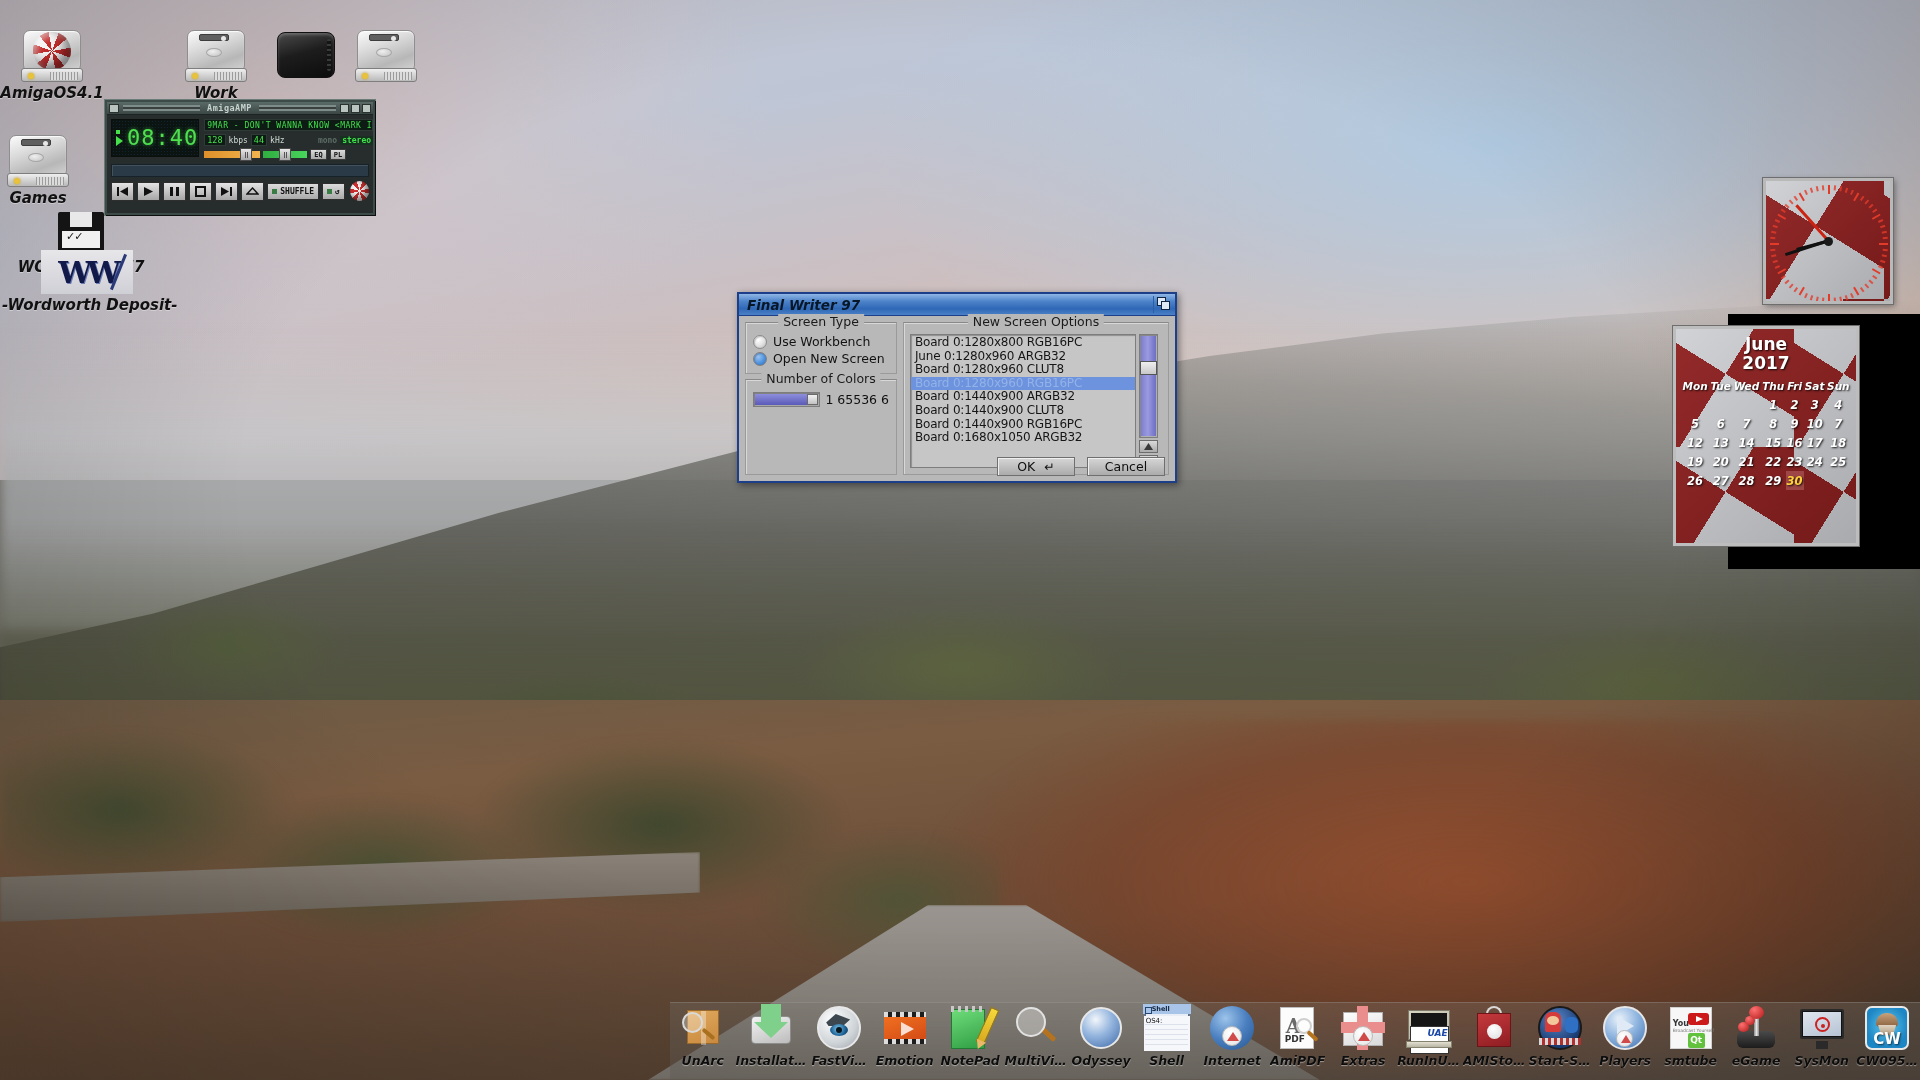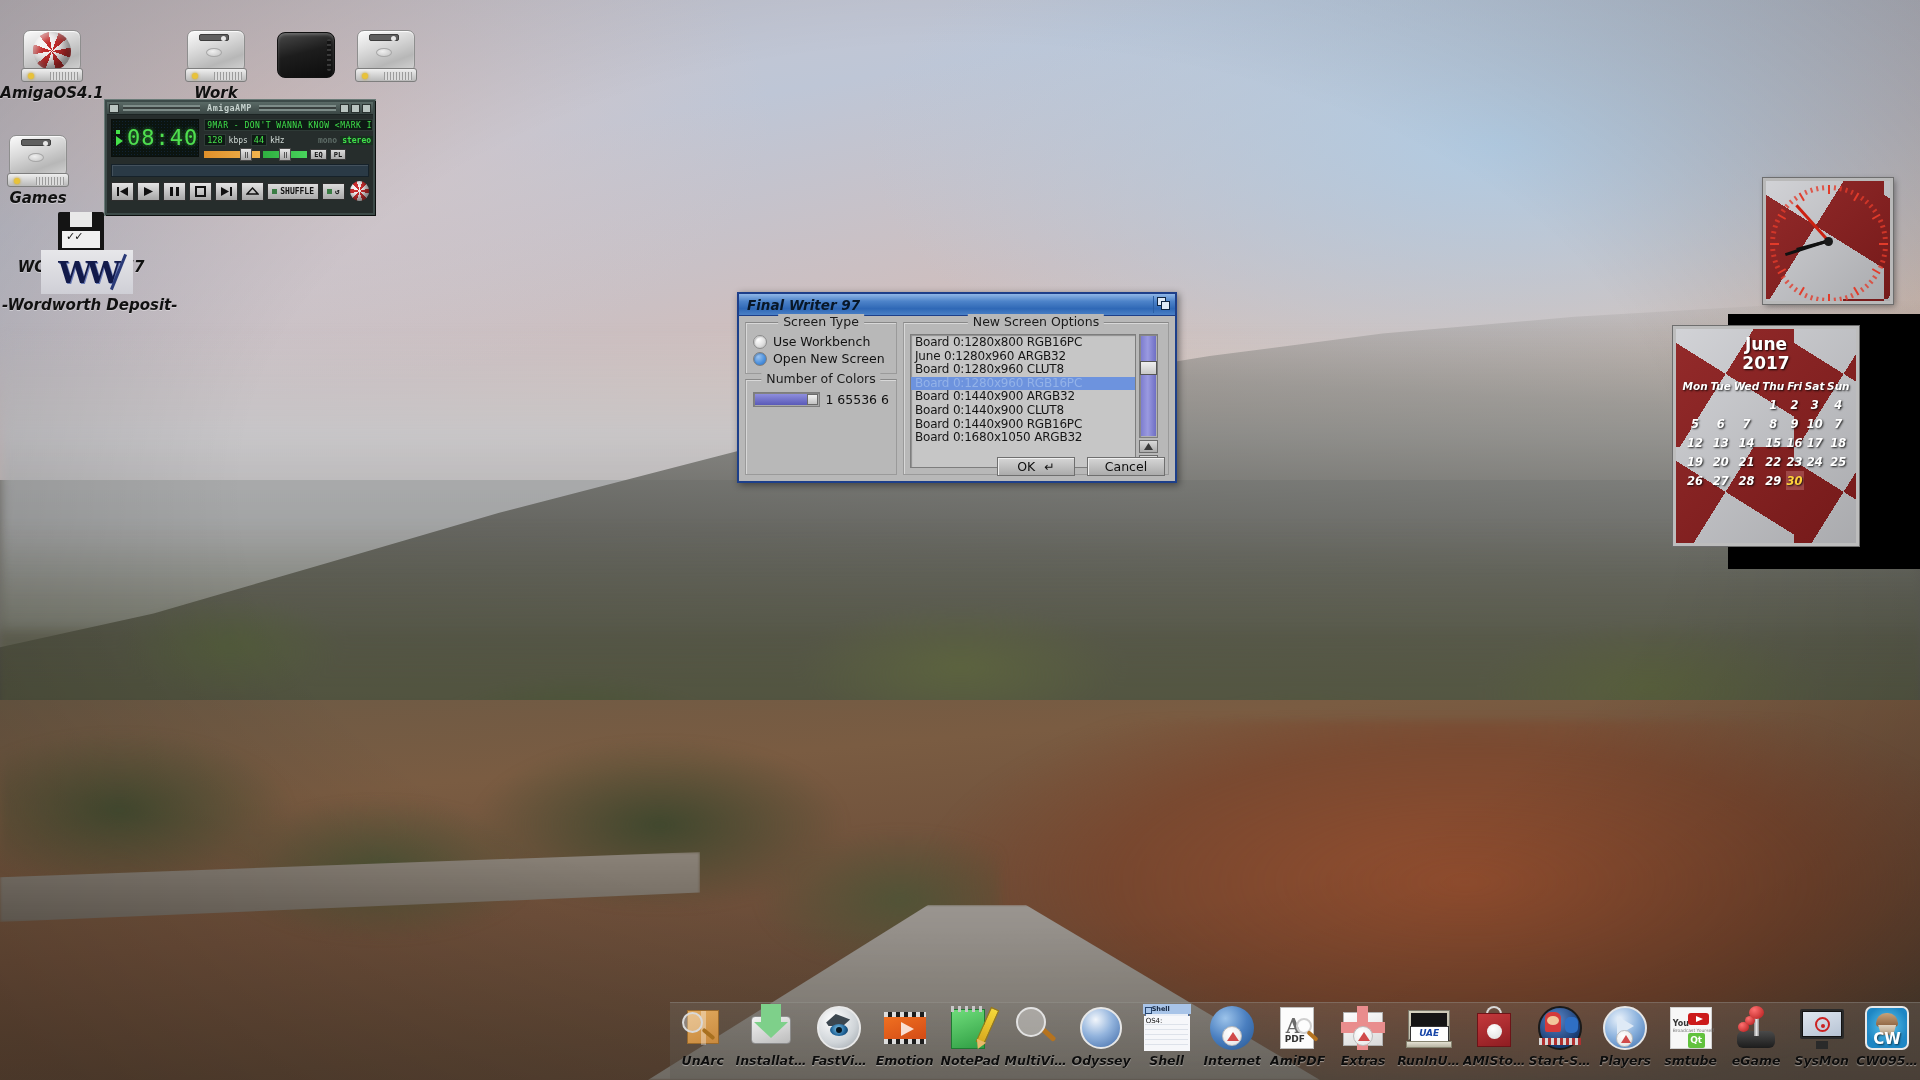--- a/index.html
+++ b/index.html
@@ -397,22 +397,22 @@
     background:linear-gradient(160deg,#fdfdfd,#dadada);border:1px solid #b0b0b0;}
   .ic-ext .rb1{position:absolute;left:18px;top:2px;width:11px;height:44px;background:#e98d8d;}
   .ic-ext .rb2{position:absolute;left:2px;top:18px;width:44px;height:11px;background:#e98d8d;}
   .ic-ext .amiga{position:absolute;left:14px;top:22px;width:20px;height:20px;border-radius:50%;
     background:radial-gradient(circle at 40% 32%,#fff,#e3e3e3);border:1px solid #bbb;}
   .ic-ext .amiga::after{content:"";position:absolute;left:4px;top:5px;width:0;height:0;
     border-left:6px solid transparent;border-right:6px solid transparent;border-bottom:9px solid #d04a4a;}
   .ic-uae .mon{position:absolute;left:3px;top:6px;width:42px;height:30px;
     background:linear-gradient(160deg,#d8d4c2,#b5b1a0);border:1px solid #7d7a6c;}
   .ic-uae .scr{position:absolute;left:6px;top:9px;width:36px;height:20px;background:#151515;}
-  .ic-uae .badge{position:absolute;left:5px;top:22px;width:39px;height:19px;background:#fff;border:1px solid #333;
-    font-size:9px;font-weight:bold;font-style:italic;color:#1a47a8;text-align:center;line-height:12px;}
+  .ic-uae .badge{position:absolute;left:5px;top:22px;width:39px;height:28px;background:#fff;border:1px solid #333;
+    font-size:9px;font-weight:bold;font-style:italic;color:#1a47a8;text-align:right;line-height:12px;}
   .ic-uae .kbd{position:absolute;left:1px;bottom:4px;width:46px;height:7px;
     background:linear-gradient(180deg,#e3e0d2,#b9b5a4);border:1px solid #85826f;}
   .ic-ami .bag{position:absolute;left:7px;top:9px;width:34px;height:34px;
     background:linear-gradient(160deg,#c5393c,#8e1d22);border:1px solid #6d1418;}
   .ic-ami .hndl{position:absolute;left:16px;top:2px;width:16px;height:12px;border:2.5px solid #d8d8d8;
     border-bottom:none;border-radius:8px 8px 0 0;}
   .ic-ami .amiga{position:absolute;left:17px;top:20px;width:15px;height:15px;border-radius:50%;
     background:radial-gradient(circle at 40% 30%,#fff,#dcdcdc);}
   .ic-start .circ{position:absolute;inset:2px;border-radius:50%;
     background:radial-gradient(circle at 40% 30%,#5a86c8,#183a70 70%);border:2px solid #1a1a1a;}

